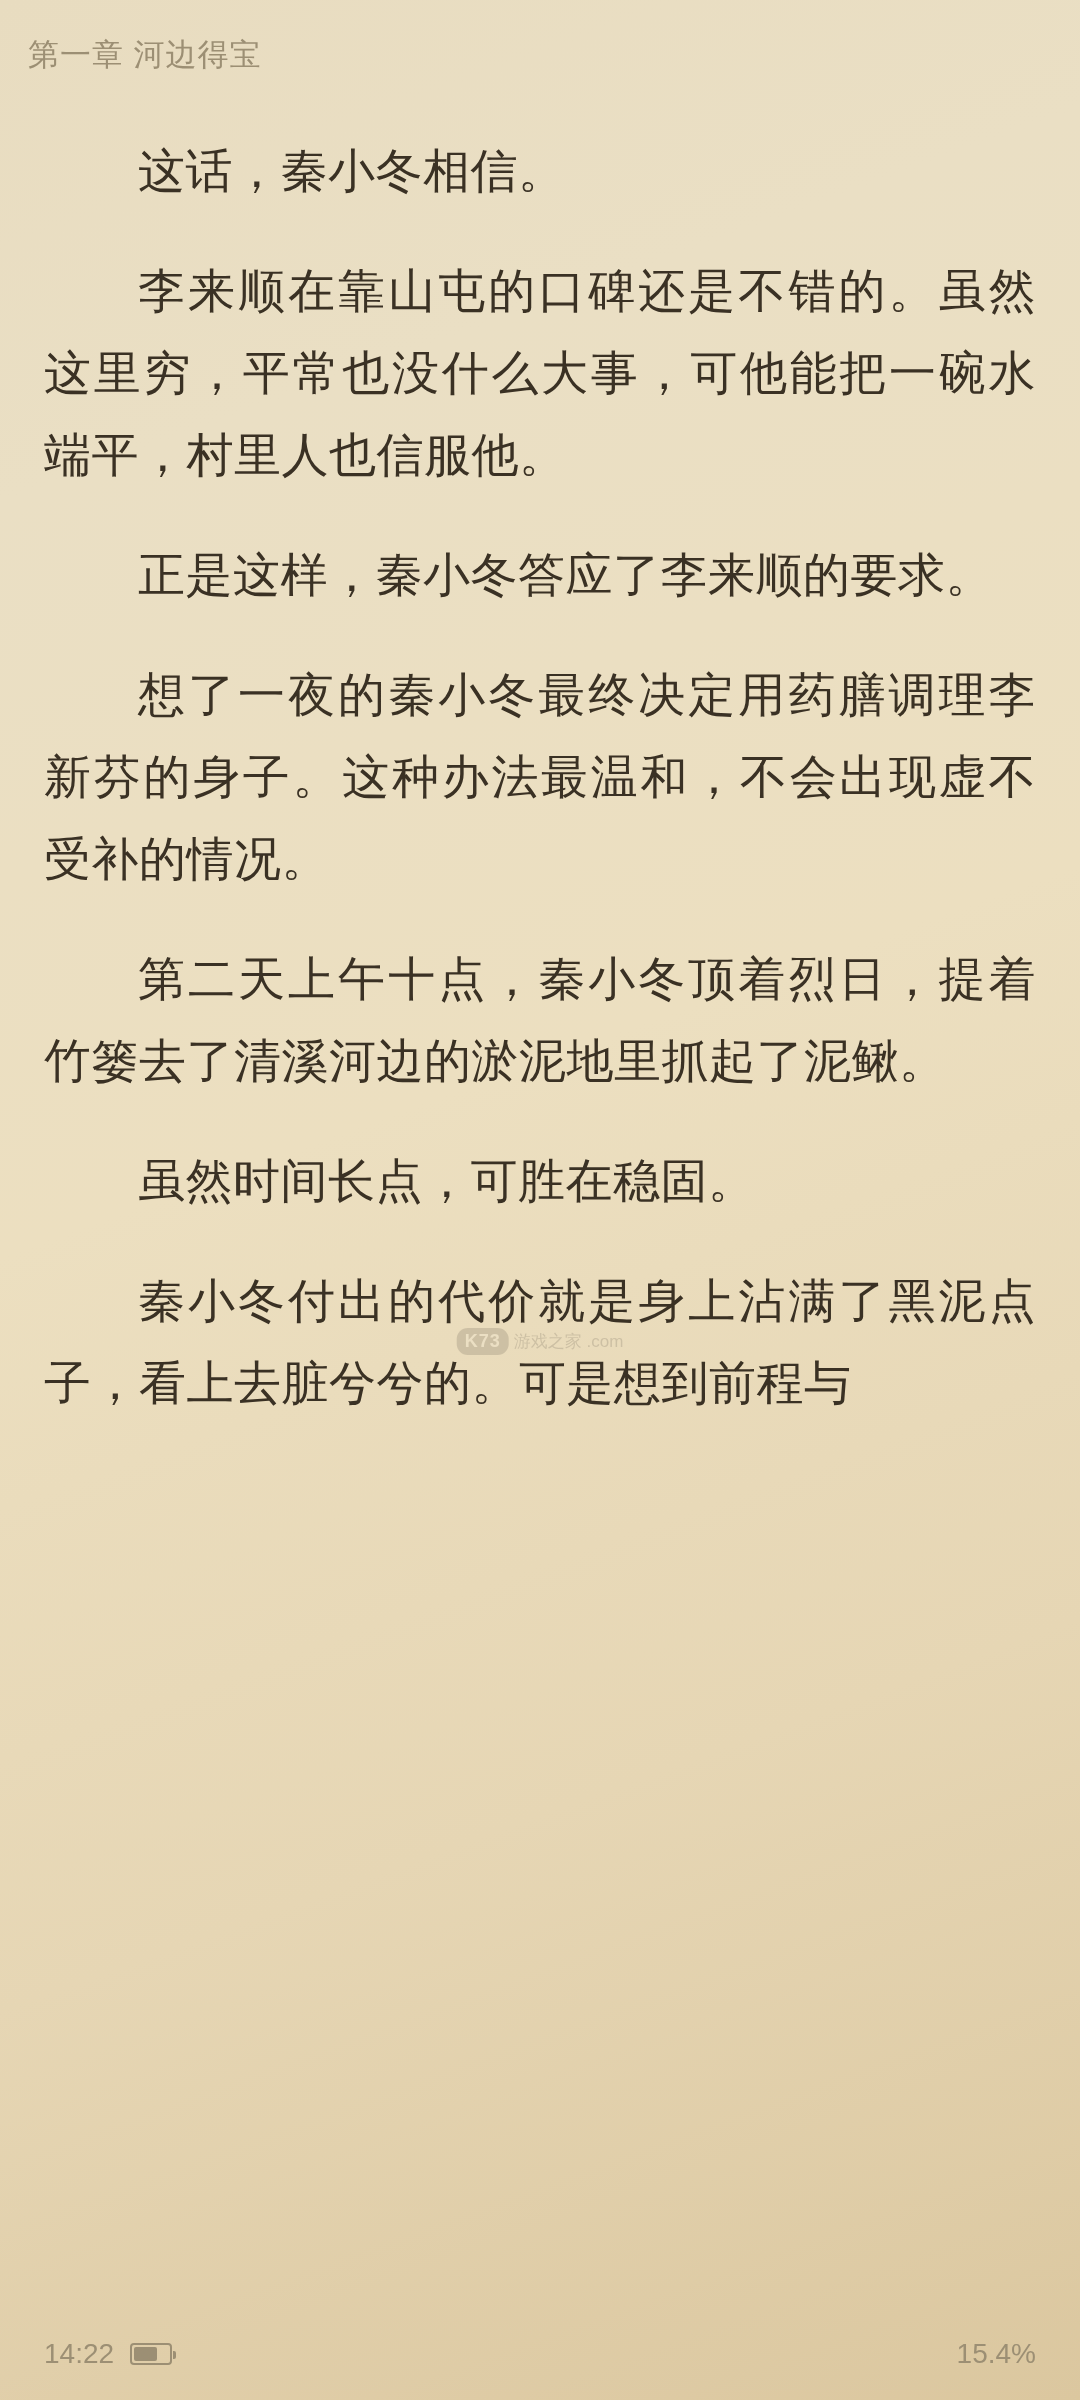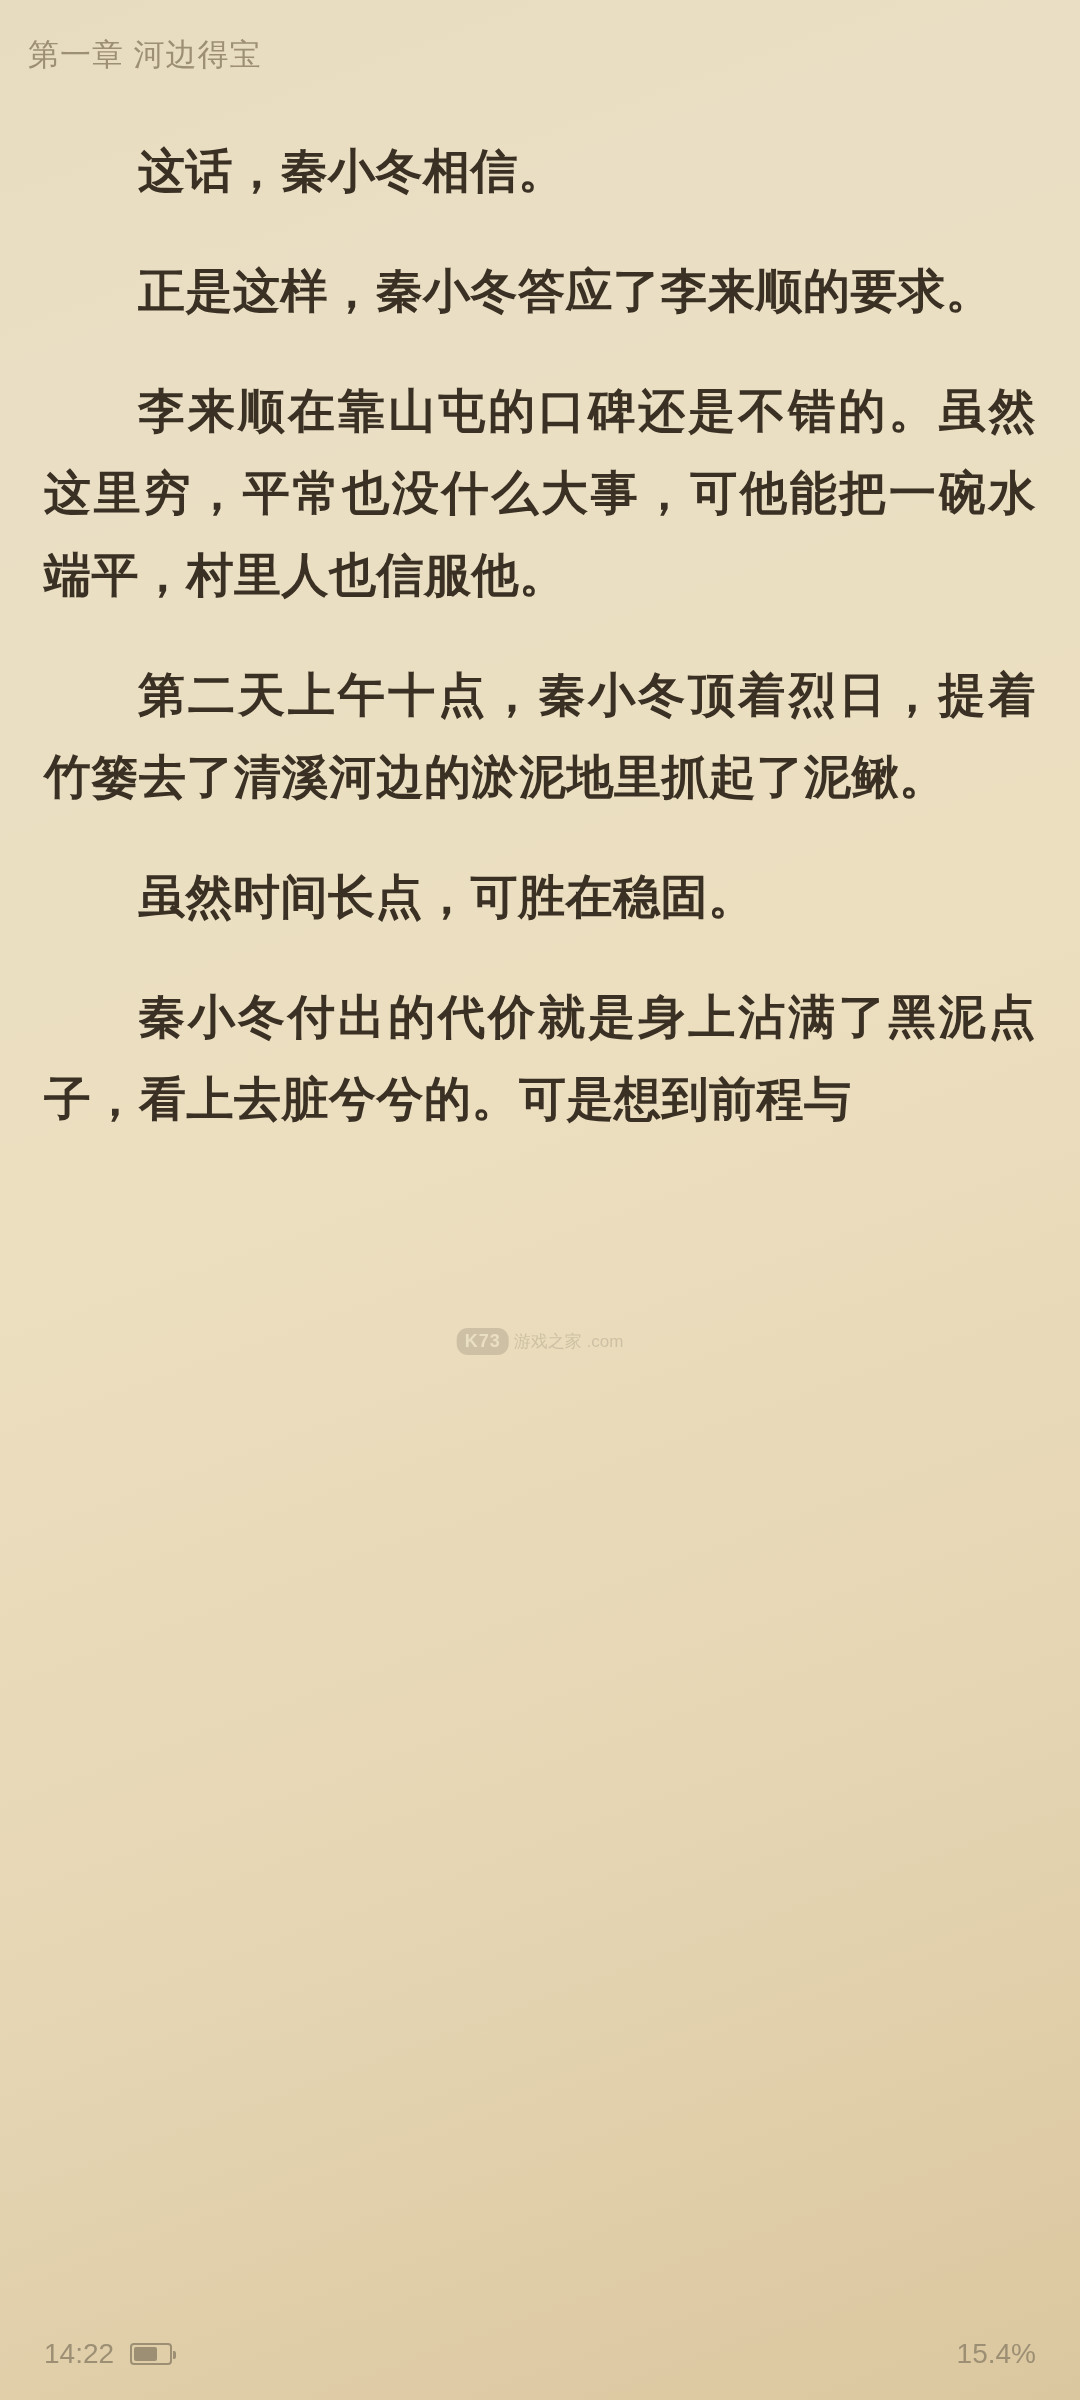--- a/index.html
+++ b/index.html
@@ -46,21 +46,20 @@
   }
   .para {
     font-size: 47px;
     line-height: 82px;
     color: #3a3124;
     text-indent: 2em;
     margin: 0 0 38px 0;
     letter-spacing: 0.5px;
     text-align: justify;
     text-justify: inter-ideograph;
-    font-weight: bold;
   }
   
   .watermark {
     position: absolute;
     left: 50%;
     top: 1218px;
     transform: translateX(-50%);
     display: flex;
     align-items: center;
     opacity: 0.30;
@@ -131,22 +130,23 @@
 <body>
 
 <div class="reader">
 
   <div class="header">
     <div class="chapter-title">第一章  河边得宝</div>
   </div>
 
   <div class="content">
     <p class="para">这话，秦小冬相信。</p>
+    <p class="para">李来顺在靠山屯的口碑还是不错的。虽然这里穷，平常也没什么大事，可他能把一碗水端平，村里人也信服他。</p>
     <p class="para">正是这样，秦小冬答应了李来顺的要求。</p>
-    <p class="para">李来顺在靠山屯的口碑还是不错的。虽然这里穷，平常也没什么大事，可他能把一碗水端平，村里人也信服他。</p>
+    <p class="para">想了一夜的秦小冬最终决定用药膳调理李新芬的身子。这种办法最温和，不会出现虚不受补的情况。</p>
     <p class="para">第二天上午十点，秦小冬顶着烈日，提着竹篓去了清溪河边的淤泥地里抓起了泥鳅。</p>
     <p class="para">虽然时间长点，可胜在稳固。</p>
     <p class="para">秦小冬付出的代价就是身上沾满了黑泥点子，看上去脏兮兮的。可是想到前程与</p>
 
     <div class="watermark">
       <span class="wm-badge">K73</span>
       <span class="wm-text">游戏之家
 .com</span>
     </div>
   </div>

